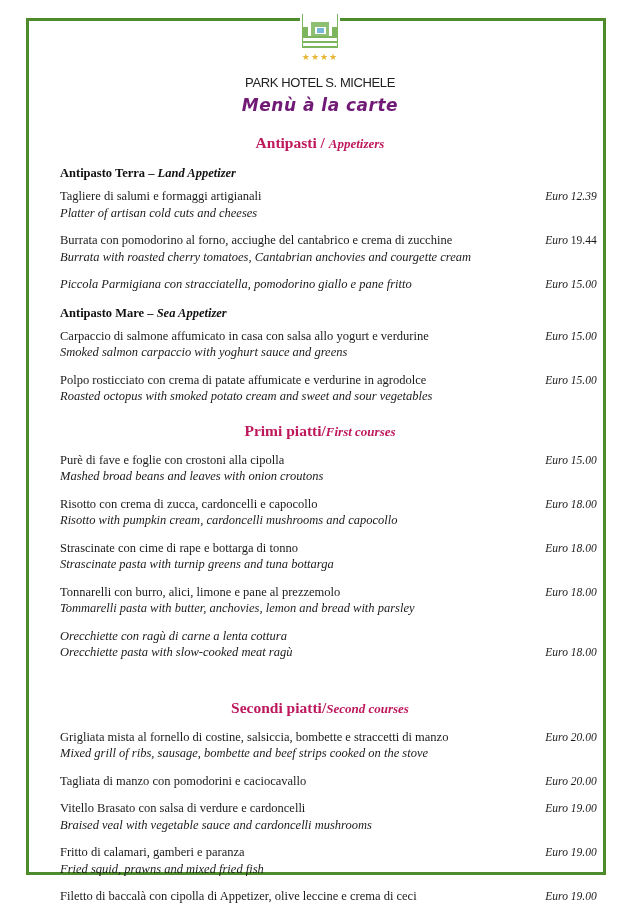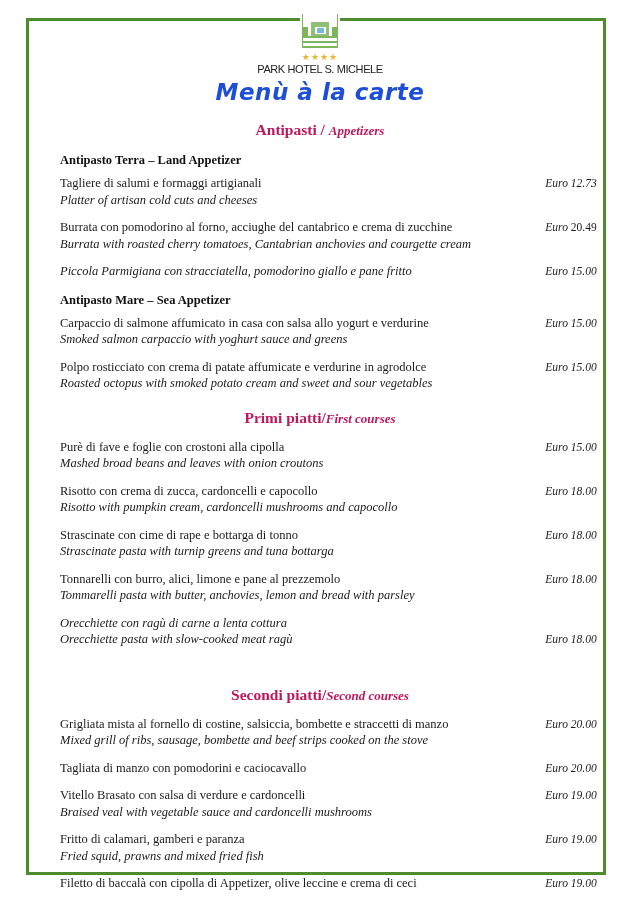--- a/index.html
+++ b/index.html
@@ -98,35 +98,35 @@
   }
 
   .stars {
     margin-top: 3px;
     font-size: 9px;
     letter-spacing: 1px;
     color: #e8b531;
     line-height: 9px;
   }
   .hotel-name {
-    margin-top: 1px;
+    margin-top: 14px;
     font-family: "Liberation Sans", "DejaVu Sans", sans-serif;
-    font-size: 11px;
+    font-size: 13px;
     letter-spacing: -0.4px;
     color: #222222;
     line-height: 13px;
   }
   .menu-title {
     margin-top: 2px;
     font-family: "DejaVu Sans", "Liberation Sans", sans-serif;
     font-style: italic;
     font-weight: bold;
-    font-size: 23px;
+    font-size: 17px;
     letter-spacing: 0.5px;
-    color: #1d4ed8;
+    color: #701a75;
     line-height: 28px;
   }
 
   
   .section-heading {
     text-align: center;
     color: #be185d;
     font-weight: bold;
     font-size: 15.5px;
     line-height: 19px;
@@ -153,20 +153,21 @@
   .dish.tight { margin-top: 7px; }
   .dish.group-head { margin-top: 12px; }
 
   .dish-sub {
     font-weight: bold;
     font-size: 12.5px;
     line-height: 16px;
     color: #111111;
   }
   .dish-sub .en {
+    font-style: italic;
     font-weight: bold;
   }
 
   .dish-line {
     position: relative;
     font-size: 12.5px;
     line-height: 16.5px;
     color: #1a1a1a;
     padding-right: 120px;
   }
@@ -217,25 +218,25 @@
     <div class="menu-title">Menù à la carte</div>
   </div>
 
   <div id="sections-root">
       <div class="section-heading sec-antipasti"><span>Antipasti</span><span> / </span><span class="en">Appetizers</span></div>
       <ul class="dish-list">
         <li class="dish group-head">
           <div class="dish-sub"><span>Antipasto Terra</span><span> – </span><span class="en">Land Appetizer</span></div>
         </li>
         <li class="dish tight">
-          <div class="dish-line it-roman"><span>Tagliere di salumi e formaggi artigianali</span><span class="price italic-amt"><span>Euro</span> <span class="amt">12.73</span></span></div>
+          <div class="dish-line it-roman"><span>Tagliere di salumi e formaggi artigianali</span><span class="price italic-amt"><span>Euro</span> <span class="amt">12.39</span></span></div>
           <div class="dish-line en"><span>Platter of artisan cold cuts and cheeses</span></div>
         </li>
         <li class="dish">
-          <div class="dish-line it-roman"><span>Burrata con pomodorino al forno, acciughe del cantabrico e crema di zucchine</span><span class="price roman-amt"><span>Euro</span> <span class="amt">20.49</span></span></div>
+          <div class="dish-line it-roman"><span>Burrata con pomodorino al forno, acciughe del cantabrico e crema di zucchine</span><span class="price roman-amt"><span>Euro</span> <span class="amt">19.44</span></span></div>
           <div class="dish-line en"><span>Burrata with roasted cherry tomatoes, Cantabrian anchovies and courgette cream</span></div>
         </li>
         <li class="dish">
           <div class="dish-line it-italic"><span>Piccola Parmigiana con stracciatella, pomodorino giallo e pane fritto</span><span class="price italic-amt"><span>Euro</span> <span class="amt">15.00</span></span></div>
         </li>
         <li class="dish group-head">
           <div class="dish-sub"><span>Antipasto Mare</span><span> – </span><span class="en">Sea Appetizer</span></div>
         </li>
         <li class="dish tight">
           <div class="dish-line it-roman"><span>Carpaccio di salmone affumicato in casa con salsa allo yogurt e verdurine</span><span class="price italic-amt"><span>Euro</span> <span class="amt">15.00</span></span></div>

